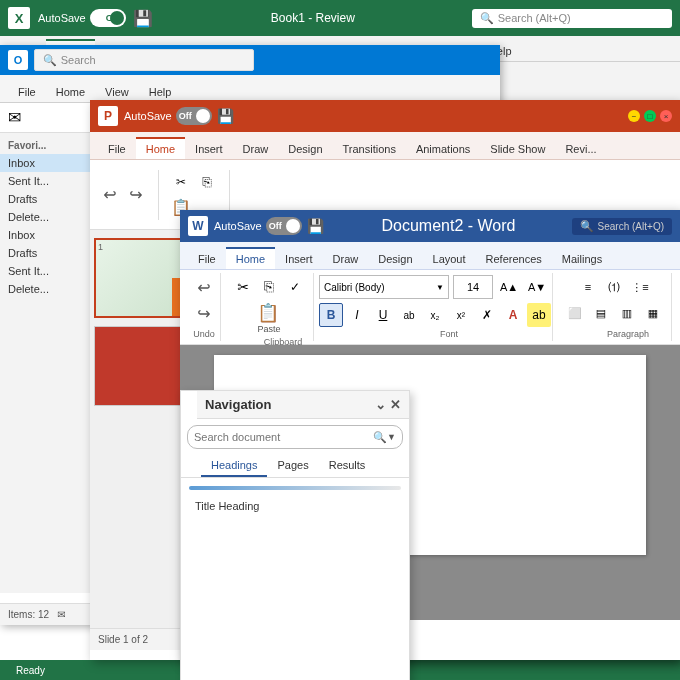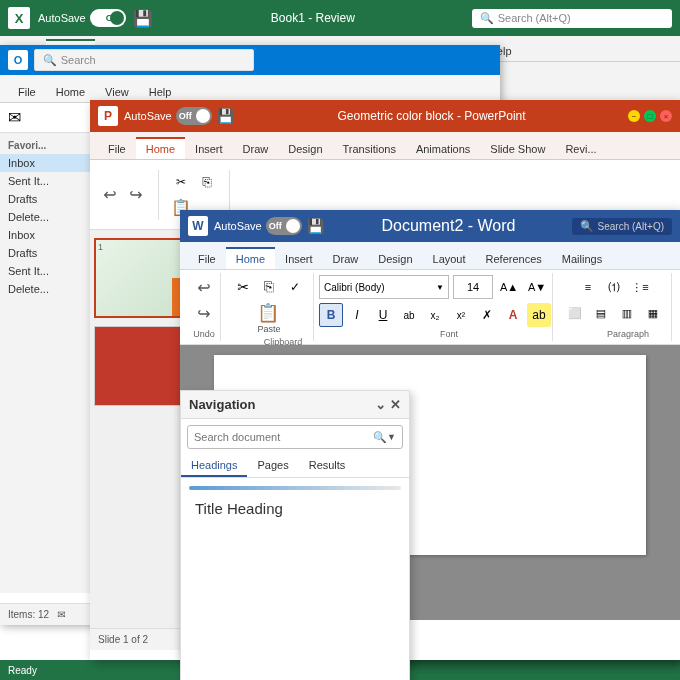--- a/index.html
+++ b/index.html
@@ -451,39 +451,39 @@
       background: #fff;
       border: 1px solid #ddd;
       box-shadow: 3px 3px 8px rgba(0,0,0,0.2);
       z-index: 5;
     }
     .nav-header {
       background: #f5f5f5;
       padding: 6px 8px;
       font-size: 13px; font-weight: bold; color: #333;
       border-bottom: 1px solid #ddd;
-      display: flex; align-items: flex-end; justify-content: space-between;
+      display: flex; align-items: flex-end; justify-content: space-between; margin-left: 16px;
     }
     .nav-search {
       margin: 6px;
       border: 1px solid #bbb;
-      border-radius: 3px;
+      border-radius: 10px;
       display: flex; align-items: center;
       padding: 2px 6px; height: 24px;
       background: #fff;
     }
     .nav-search input {
       border: none; outline: none;
       font-size: 11px; flex: 1; color: #333;
       background: transparent;
     }
     .nav-tabs {
       display: flex;
       border-bottom: 1px solid #ddd;
-      padding: 0 0;
+      padding: 0 20px;
     }
     .nav-tab {
       padding: 4px 10px;
       font-size: 11px; cursor: pointer; color: #333;
     }
     .nav-tab.active {
       border-bottom: 2px solid #2b579a;
       color: #2b579a;
     }
     .nav-content {
@@ -491,21 +491,21 @@
     }
     .heading-bar {
       width: 100%;
       height: 4px;
       background: linear-gradient(to right, #5b9bd5, #e8e8e8);
       margin-bottom: 6px;
       border-radius: 2px;
     }
     .heading-item {
       padding: 4px 6px;
-      font-size: 15px; color: #333;
+      font-size: 11px; color: #333;
       cursor: pointer;
     }
 
     
     .doc-preview {
       background: #8a8a8a;
       flex: 1;
       display: flex; align-items: flex-start; justify-content: center;
       padding: 10px;
       overflow: hidden;
@@ -606,21 +606,21 @@
       <div class="excel-cell"></div>
       <div class="excel-cell"></div>
     </div>
     <div class="excel-row">
       <div class="row-header">2</div>
       <div class="excel-cell"></div>
       <div class="excel-cell"></div>
       <div class="excel-cell"></div>
     </div>
   </div>
-  <div style="position:absolute;bottom:0;left:0;right:0;height:20px;background:#217346;display:flex;align-items:center;padding:0 8px;">
+  <div style="position:absolute;bottom:0;left:0;right:0;height:20px;background:#217346;display:flex;align-items:center;padding:0 16px;">
     <span style="font-size:10px;color:#fff;">Ready</span>
   </div>
 </div>
 
 <div class="outlook-window">
   <div class="outlook-titlebar">
     <div style="width:20px;height:20px;background:#fff;border-radius:2px;display:flex;align-items:center;justify-content:center;font-weight:bold;font-size:11px;color:#0078d4;">O</div>
     <div class="outlook-search">
       <span>🔍</span>
       <span style="color:#888;font-size:11px;">Search</span>
@@ -660,21 +660,20 @@
   <div class="ppt-titlebar">
     <div class="ppt-icon">P</div>
     <div class="ppt-autosave">
       <span>AutoSave</span>
       <div class="toggle-off">
         <span class="toggle-off-label">Off</span>
         <div class="toggle-circle-off"></div>
       </div>
     </div>
     <span style="font-size:14px;">💾</span>
-    <span class="ppt-title-text">Geometric color block  -  PowerPoint</span>
     <div class="window-controls">
       <div class="win-ctrl minimize">−</div>
       <div class="win-ctrl maximize">□</div>
       <div class="win-ctrl close">×</div>
     </div>
   </div>
   <div class="ppt-ribbon-tabs">
     <span>File</span>
     <span class="active">Home</span>
     <span>Insert</span>

